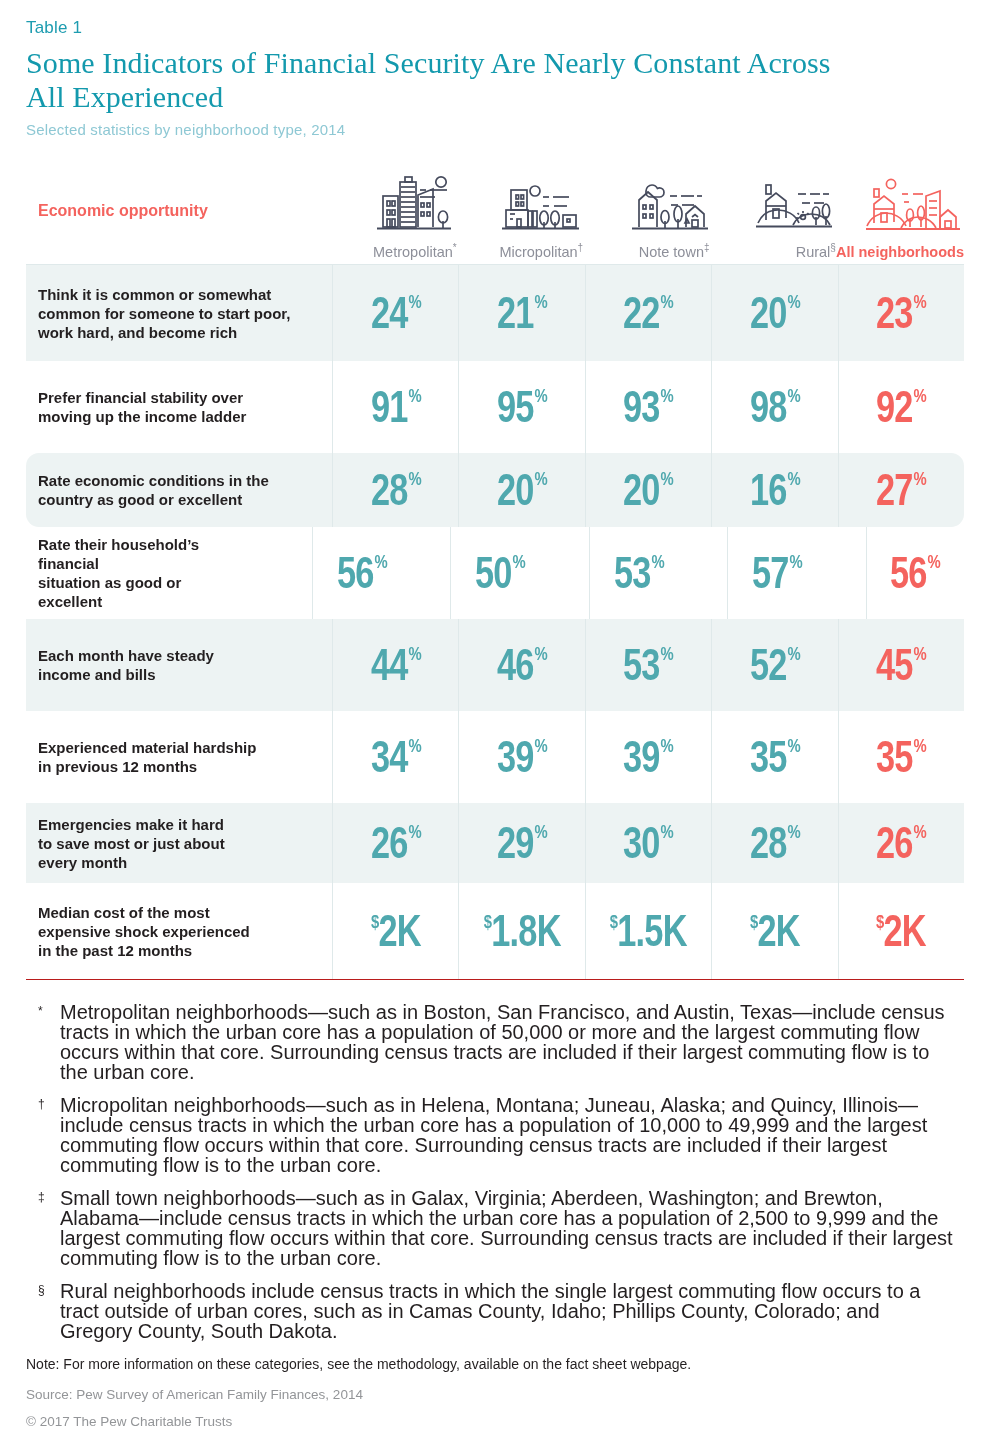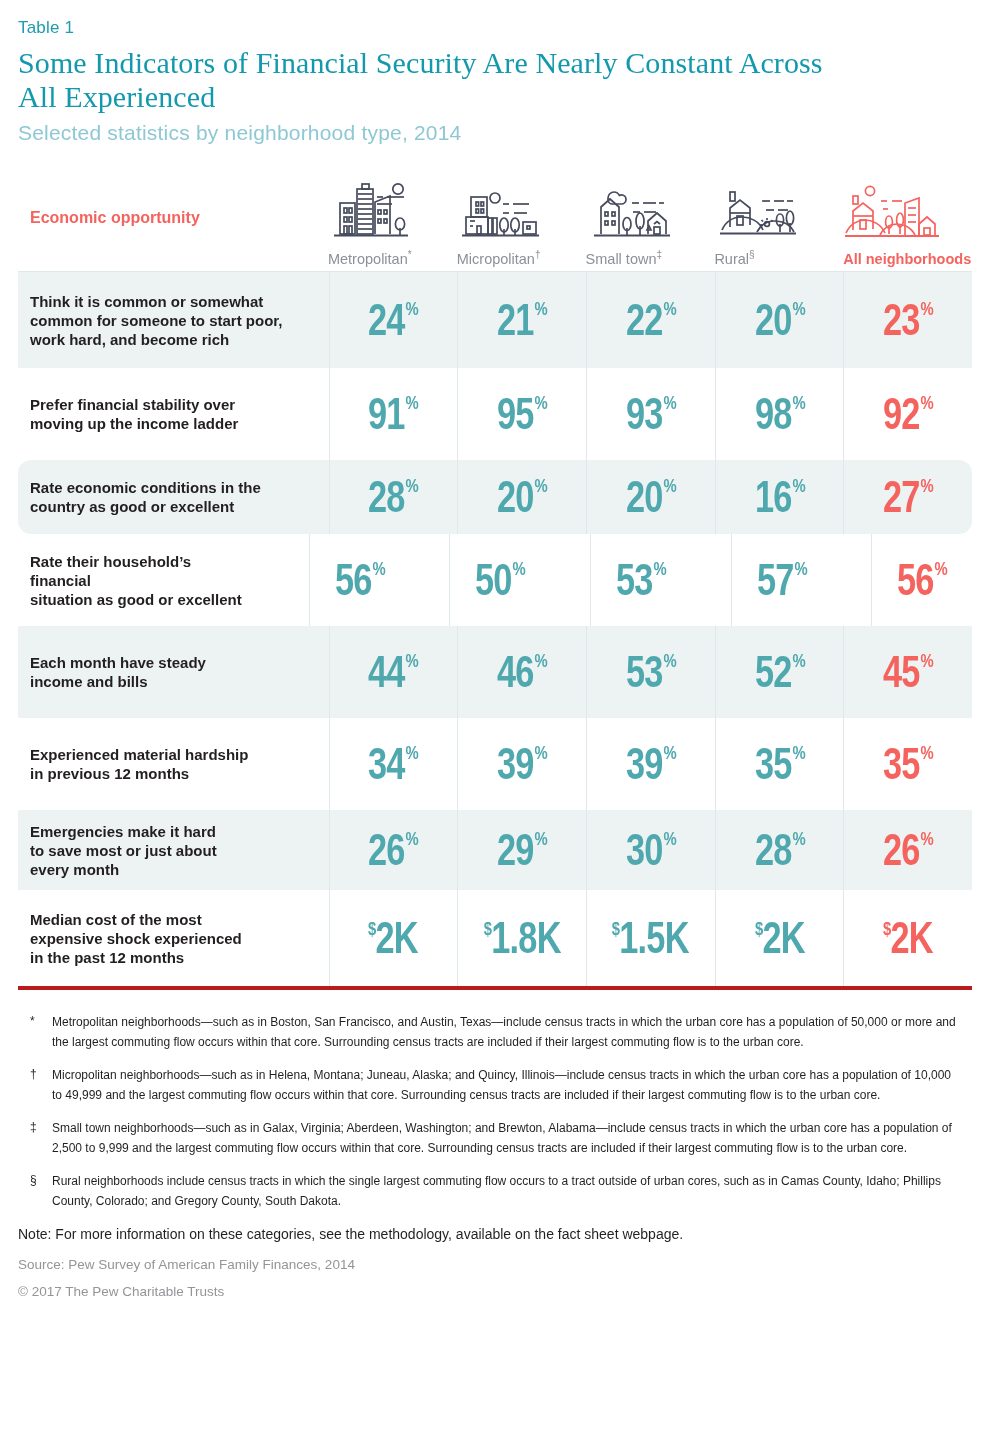--- a/index.html
+++ b/index.html
@@ -3,46 +3,46 @@
 <meta charset="utf-8">
 <style>
   html,body{margin:0;padding:0;}
   body{
     width:990px;height:1439px;
     background:#ffffff;
     font-family:"Liberation Sans", sans-serif;
     -webkit-font-smoothing:antialiased;
     overflow:hidden;
   }
-  .page{position:relative;width:990px;height:1439px;box-sizing:border-box;padding:0 18px;}
+  .page{position:relative;width:990px;height:1439px;box-sizing:border-box;padding:0 26px;}
 
   
   .table-label{
     color:#1e9cb0;font-size:17px;letter-spacing:.2px;
     padding-top:18px;
   }
   .main-title{
     color:#1399ad;font-size:30px;line-height:34px;font-weight:400;
     margin-top:8px;letter-spacing:.1px;
     font-family:"Liberation Serif", serif;
   }
   .subtitle{
-    color:#8ec8d4;font-size:21px;font-weight:300;margin-top:7px;letter-spacing:.2px;
+    color:#8ec8d4;font-size:15px;font-weight:300;margin-top:7px;letter-spacing:.2px;
   }
 
   
   .head{
     display:flex;align-items:flex-end;margin-top:22px;height:100px;
   }
   .head-label{
     width:321px;color:#f4635e;font-weight:bold;font-size:16px;
     padding-bottom:40px;padding-left:12px;box-sizing:border-box;
   }
   .head-col{
-    width:133.6px;display:flex;flex-direction:column;align-items:flex-start;
+    width:133.6px;display:flex;flex-direction:column;align-items:flex-end;
     justify-content:flex-end;box-sizing:border-box;
   }
   .head-col .ico{height:64px;display:flex;align-items:flex-end;justify-content:center;}
   .head-col .cap{
     font-size:14.5px;color:#8d8f99;margin-top:7px;white-space:nowrap;
   }
   .head-col.accent .cap{color:#f4635e;font-weight:bold;font-size:14.5px;}
   .cap sup{font-size:10px;}
 
   
@@ -61,27 +61,27 @@
   }
   .val{
     font-family:"Liberation Sans Narrow","Liberation Sans",sans-serif;
     font-size:44px;font-weight:bold;color:#4fa8ae;line-height:1;
     letter-spacing:-1px;display:inline-flex;align-items:flex-start;
     transform:scaleX(.78);transform-origin:center;
   }
   .cell.accent .val{color:#f4635e;}
   .val .sup{font-size:19px;font-weight:bold;line-height:1;margin-left:1px;margin-top:1px;}
   .val .pre{font-size:19px;font-weight:bold;line-height:1;margin-right:0px;margin-top:3px;}
-  .tbl-bottom{border-bottom:4px solid #b91c1c;}
+  .tbl-bottom{border-bottom:1px solid #b91c1c;}
 
   
   .notes{margin-top:22px;padding-left:2px;}
   .fn{display:flex;margin-bottom:13px;}
   .fn .mark{width:32px;flex:0 0 32px;color:#231f20;font-size:12px;padding-top:2px;text-align:left;padding-left:10px;box-sizing:border-box;}
-  .fn .txt{font-size:12px;line-height:20px;color:#231f20;flex:1;padding-right:8px;}
+  .fn .txt{font-size:20px;line-height:20px;color:#231f20;flex:1;padding-right:8px;}
   .note-line{font-size:14px;line-height:20px;color:#231f20;margin-top:2px;margin-bottom:13px;}
   .source{font-size:13.5px;color:#939598;margin-bottom:12px;}
   .copyright{font-size:13.5px;color:#939598;}
 </style>
 </head>
 <body>
 
 <div class="page">
 
   <div class="table-label">Table 1</div>
@@ -185,21 +185,21 @@
           <ellipse cx="54" cy="41" rx="4" ry="8"></ellipse>
             <line x1="54" y1="46" x2="54" y2="55"></line>
           <path d="M62 54 V41 L71 33 L80 41 V54"></path>
           <path d="M68 44 L71 41.5 L74 44"></path>
           <rect x="68" y="47" width="6" height="7"></rect>
           <path d="M61 50 l2-4 2 4 z"></path>
           <line x1="8" y1="55.5" x2="84" y2="55.5" stroke-width="2.2"></line>
         </svg>
       </div>
       <div class="cap">
-        <span>Small town</span><sup>‡</sup>
+        <span>Note town</span><sup>‡</sup>
       </div>
     </div>
 
     <div class="head-col">
       <div class="ico">
         <svg width="86" height="62" viewBox="0 0 86 62" fill="none" stroke="#454a5c" stroke-width="1.7">
           <line x1="48" y1="21" x2="56" y2="21"></line>
             <line x1="60" y1="21" x2="70" y2="21"></line>
             <line x1="73" y1="21" x2="79" y2="21"></line>
           <line x1="52" y1="30" x2="60" y2="30"></line>

